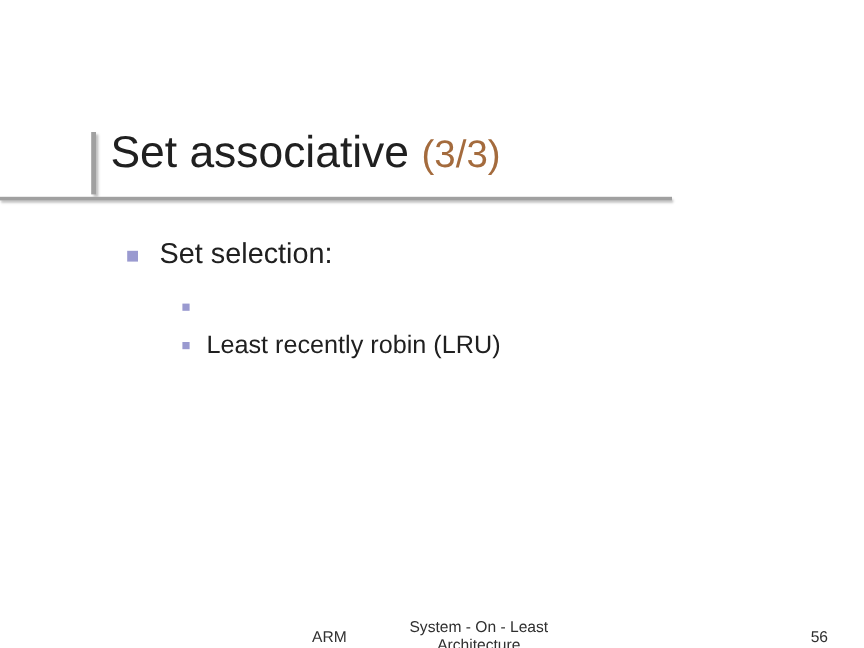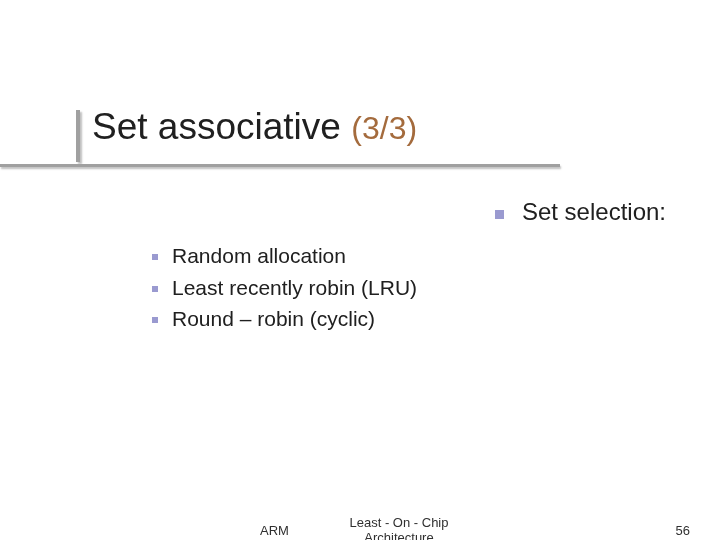--- a/index.html
+++ b/index.html
@@ -56,21 +56,20 @@
   }
   .body {
     position: absolute;
     left: 106px;
     top: 170px;
     width: 560px;
   }
   .l1 {
     font-size: 24px;
     margin-bottom: 14px;
-    text-align: right;
   }
   .l2-wrap {
     margin-left: 46px;
   }
   .l2 {
     font-size: 21px;
     line-height: 1.5;
   }
   .bullet1 {
     display: inline-block;
@@ -128,33 +127,30 @@
   </div>
 
   <div class="hrule"></div>
 
   <div class="body">
     <div class="l1">
       <span class="bullet1"></span><span>Set selection:</span>
     </div>
     <div class="l2-wrap">
       <div class="l2">
-        <span class="bullet2"></span><span>Random allocation</span>
+        <span class="bullet2"></span>
       </div>
       <div class="l2">
         <span class="bullet2"></span><span>Least recently robin (LRU)</span>
-      </div>
-      <div class="l2">
-        <span class="bullet2"></span><span>Round – robin (cyclic)</span>
       </div>
     </div>
   </div>
 
   <div class="footer">
     <div class="footer-left">ARM</div>
     <div class="footer-mid">
-      <span>Least - On - Chip</span><br>
+      <span>System - On - Least</span><br>
       <span>Architecture</span>
     </div>
     <div class="footer-right">56</div>
   </div>
 
 </div>
 
 </body></html>

